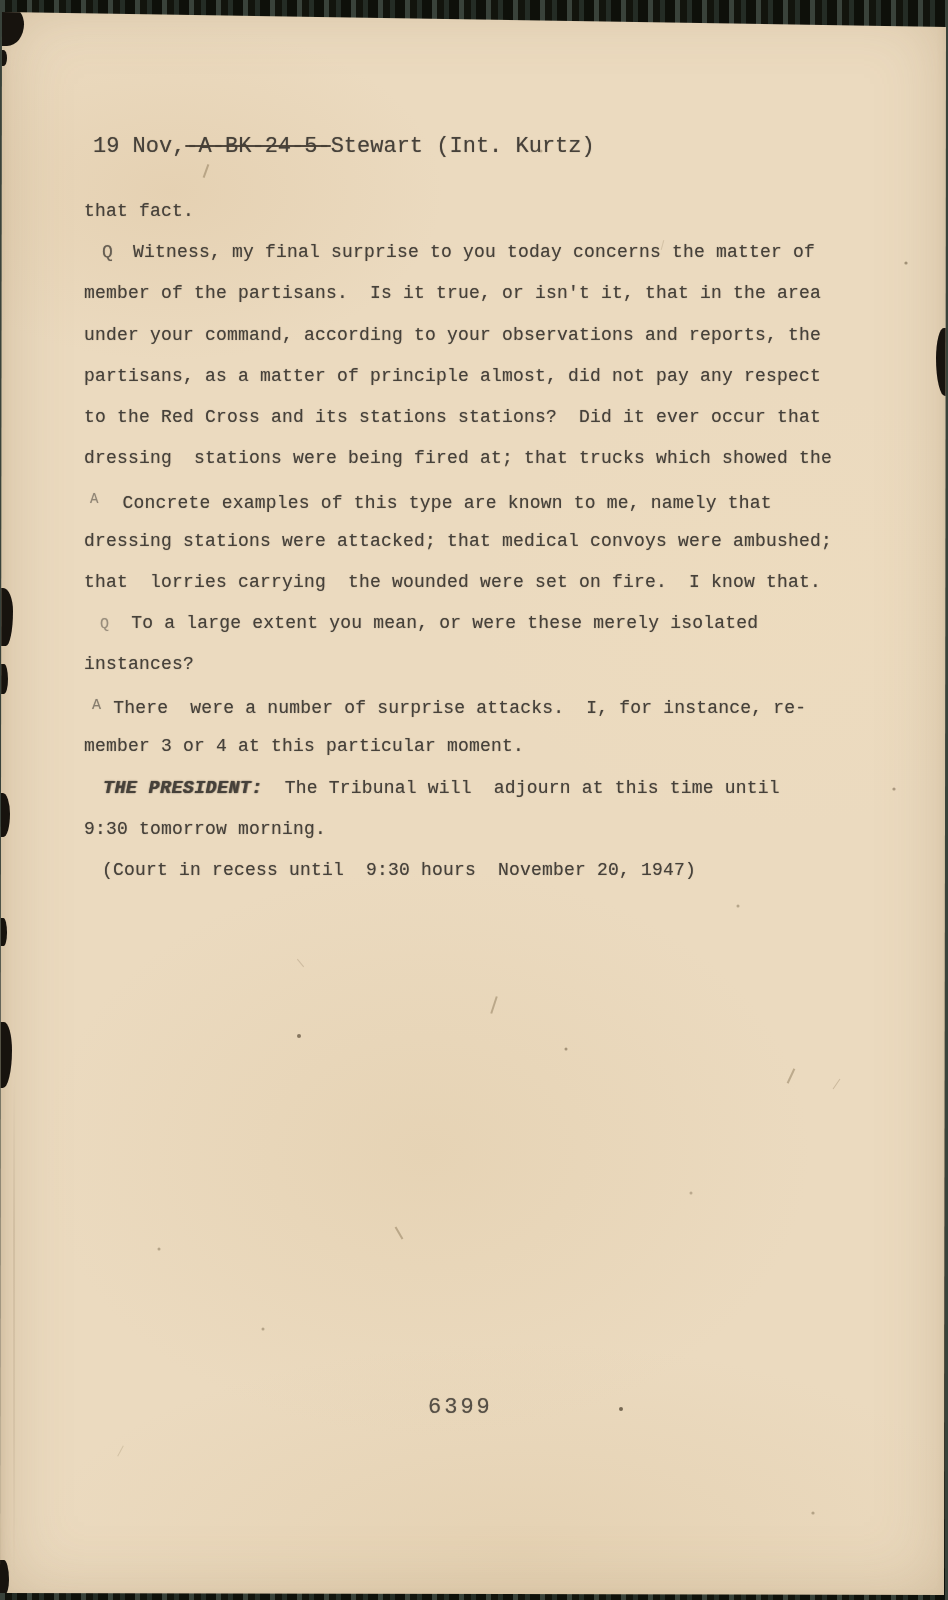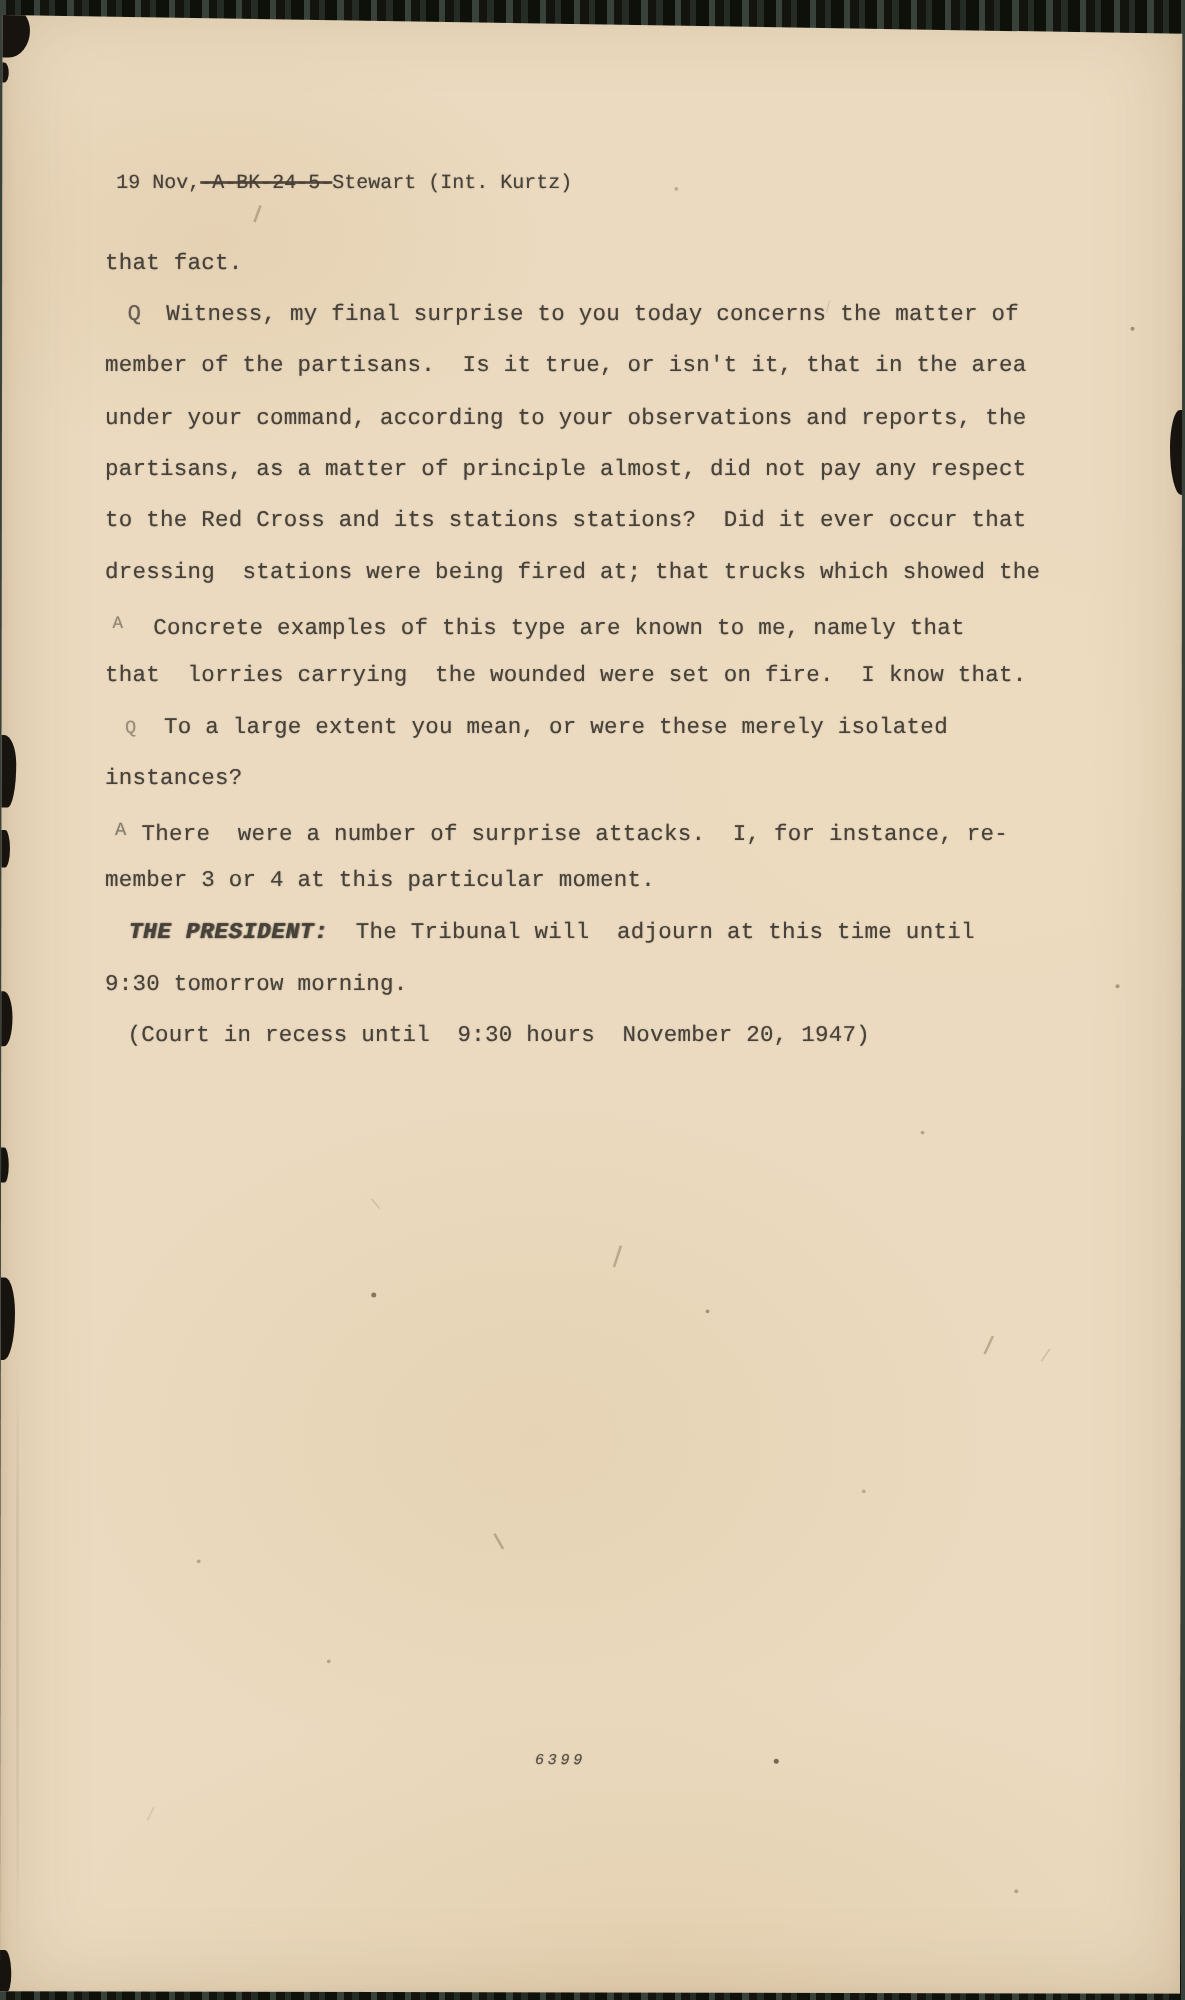--- a/index.html
+++ b/index.html
@@ -15,32 +15,32 @@
     clip-path:polygon(2px 12px,946px 27px,944px 1595px,0px 1593px);
     background-color:#ebdabf;
     background-image:
       radial-gradient(ellipse 420px 260px at 18% 12%,rgba(214,186,146,.28),transparent 65%),
       radial-gradient(ellipse 520px 380px at 82% 38%,rgba(240,222,190,.35),transparent 60%),
       radial-gradient(ellipse 620px 460px at 45% 72%,rgba(216,192,152,.26),transparent 62%),
       radial-gradient(ellipse 700px 300px at 55% 97%,rgba(210,184,142,.24),transparent 70%);
     box-shadow:inset 0 0 70px rgba(132,104,64,.28), inset 0 0 12px rgba(120,95,60,.18);
   }
   .typewriter{color:#46413a;text-shadow:0 0 1px rgba(70,62,52,.55);}
-  .header{position:absolute;left:93px;top:84px;font-size:16px;line-height:25px;white-space:pre;}
+  .header{position:absolute;left:93px;top:84px;font-size:22px;line-height:25px;white-space:pre;}
   .struck{text-decoration:line-through;text-decoration-thickness:2px;text-decoration-color:rgba(70,62,52,.85);}
   .bodytext{position:absolute;left:84px;top:191px;font-size:18px;letter-spacing:.2px;}
   .line{white-space:pre;height:41.2px;line-height:41.2px;}
   .m-q{display:inline-block;margin:0 20px 0 18px;opacity:.8;}
   .m-qf{display:inline-block;margin:0 22px 0 16px;opacity:.5;font-size:15px;}
   .m-a1{display:inline-block;margin:0 24px 0 6px;opacity:.55;font-size:14px;vertical-align:5px;}
   .m-a2{display:inline-block;margin:0 12px 0 8px;opacity:.6;font-size:15px;vertical-align:4px;}
   .speaker{font-weight:bold;letter-spacing:.6px;text-shadow:0 0 1.4px rgba(60,52,44,.9),1px 0 0 rgba(60,52,44,.5);font-style:italic;}
   .ind18{padding-left:18px;}
   .ind19{padding-left:19px;}
-  .pagenum{position:absolute;left:428px;top:1396px;font-size:12px;letter-spacing:3px;line-height:24px;opacity:.9;font-style:italic;}
+  .pagenum{position:absolute;left:428px;top:1396px;font-size:22px;letter-spacing:3px;line-height:24px;opacity:.9;}
   .blob{position:absolute;background:#17130e;}
   .fiber{position:absolute;background:rgba(118,98,66,.4);}
   .speckles{position:absolute;left:0;top:0;width:2px;height:2px;border-radius:50%;
     background:transparent;
     box-shadow:
       298px 1035px 0 1px rgba(80,66,46,.65),
       565px 1048px 0 .5px rgba(96,80,56,.5),
       620px 1408px 0 1px rgba(70,58,40,.7),
       905px 262px 0 .6px rgba(90,74,50,.5),
       893px 788px 0 .6px rgba(90,74,50,.45),
@@ -66,20 +66,21 @@
 
   <div class="bodytext typewriter">
     <div class="line">that fact.</div>
     <div class="line"><span class="m-q">Q</span><span>Witness, my final surprise to you today concerns the matter of</span></div>
     <div class="line">member of the partisans.  Is it true, or isn't it, that in the area</div>
     <div class="line">under your command, according to your observations and reports, the</div>
     <div class="line">partisans, as a matter of principle almost, did not pay any respect</div>
     <div class="line">to the Red Cross and its stations stations?  Did it ever occur that</div>
     <div class="line">dressing  stations were being fired at; that trucks which showed the</div>
     <div class="line"><span class="m-a1">A</span><span>Concrete examples of this type are known to me, namely that</span></div>
+    <div class="line">dressing stations were attacked; that medical convoys were ambushed;</div>
     <div class="line">that  lorries carrying  the wounded were set on fire.  I know that.</div>
     <div class="line"><span class="m-qf">Q</span><span>To a large extent you mean, or were these merely isolated</span></div>
     <div class="line">instances?</div>
     <div class="line"><span class="m-a2">A</span><span>There  were a number of surprise attacks.  I, for instance, re-</span></div>
     <div class="line">member 3 or 4 at this particular moment.</div>
     <div class="line ind19"><span class="speaker">THE PRESIDENT:</span><span>  The Tribunal will  adjourn at this time until</span></div>
     <div class="line">9:30 tomorrow morning.</div>
     <div class="line ind18">(Court in recess until  9:30 hours  November 20, 1947)</div>
   </div>
 

